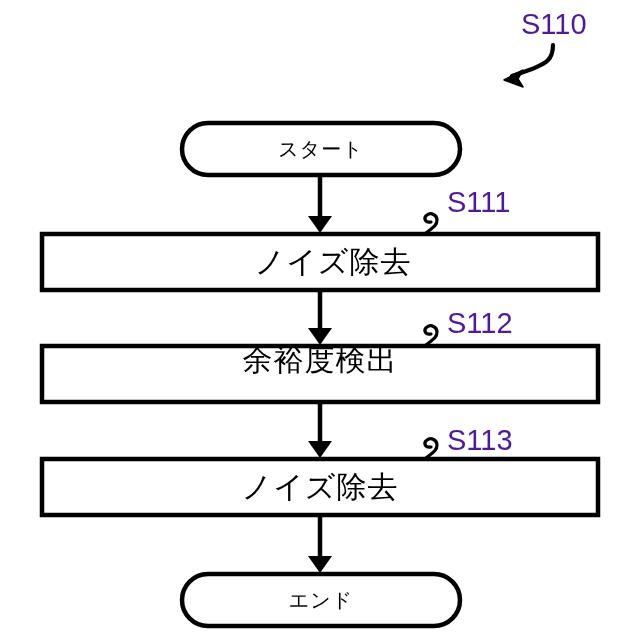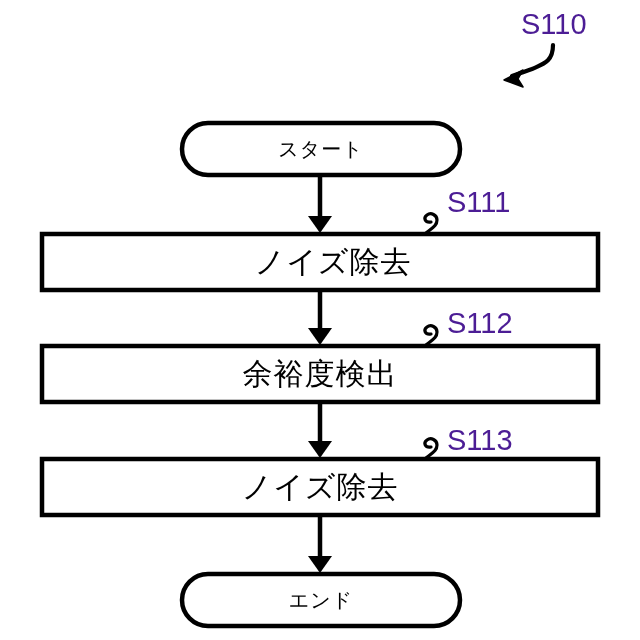--- a/index.html
+++ b/index.html
@@ -107,21 +107,21 @@
   <div class="ref-text" style="left:521px; top:8px;">S110</div>
 
   <div class="node-label terminal-text" style="left:182px; top:123px; width:278px; height:52px;">スタート</div>
 
   <div class="ref-text" style="left:447px; top:186px;">S111</div>
 
   <div class="node-label process-text" style="left:55px; top:234px; width:556px; height:56px;">ノイズ除去</div>
 
   <div class="ref-text" style="left:447px; top:307px;text-align:right;">S112</div>
 
-  <div class="node-label process-text" style="left:42px; top:346px; width:556px; height:56px;text-align:center;">余裕度検出</div>
+  <div class="node-label process-text" style="left:42px; top:332px; width:556px; height:56px;text-align:center;">余裕度検出</div>
 
   <div class="ref-text" style="left:447px; top:424px;">S113</div>
 
   <div class="node-label process-text" style="left:42px; top:459px; width:556px; height:56px;">ノイズ除去</div>
 
   <div class="node-label terminal-text" style="left:182px; top:574px; width:278px; height:52px;">エンド</div>
 
 </div>
 
 </body></html>

